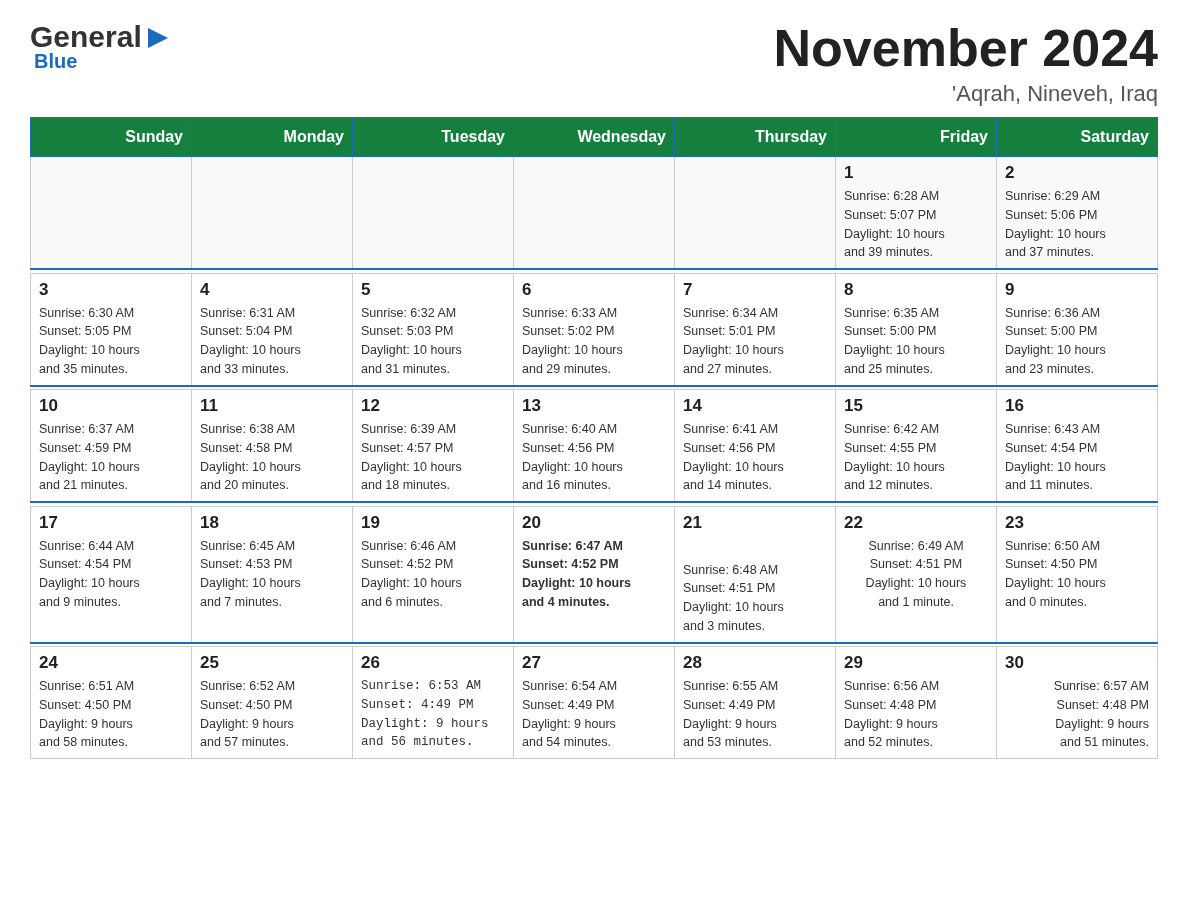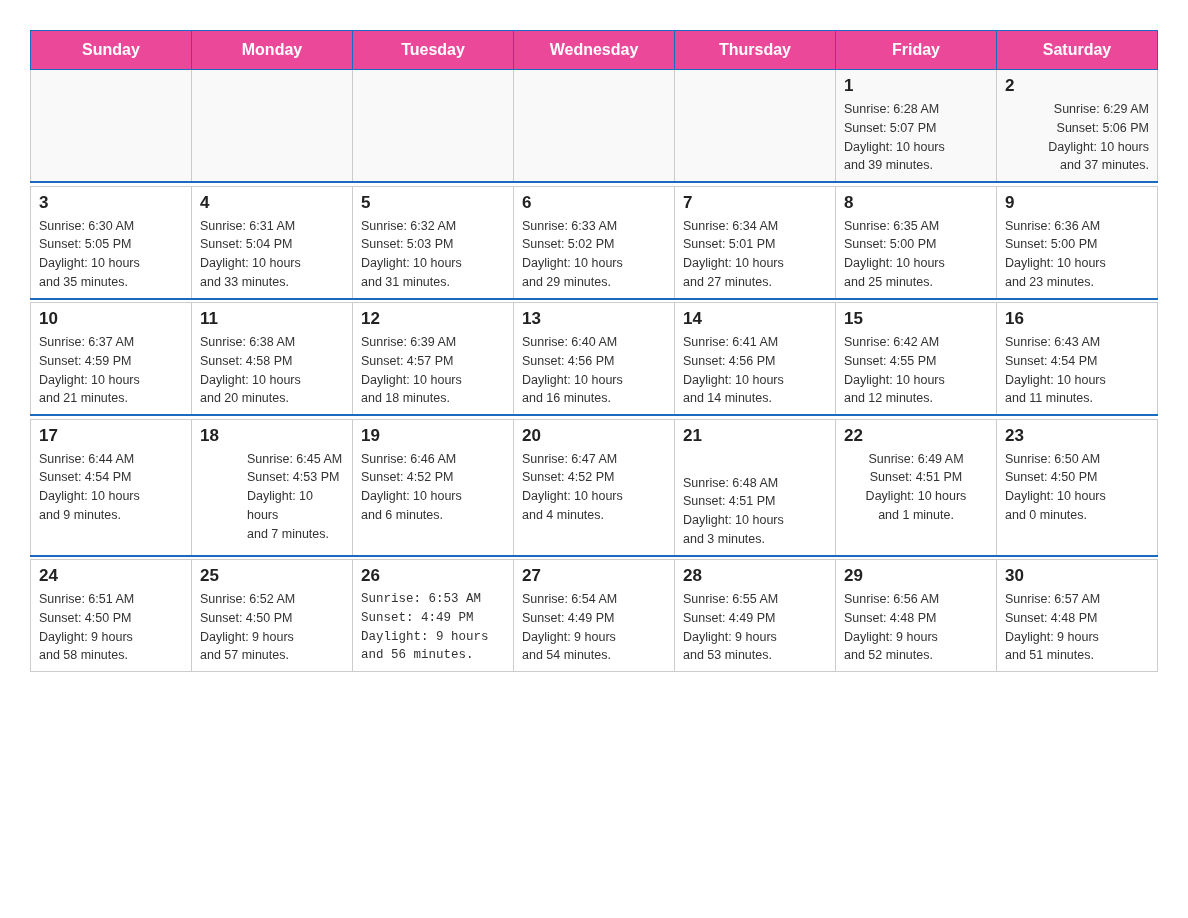--- a/index.html
+++ b/index.html
@@ -29,24 +29,24 @@
       font-size: 22px;
       color: #555;
       margin-top: 4px;
     }
     .calendar {
       width: 100%;
       border-collapse: collapse;
       margin-top: 10px;
     }
     .calendar th {
-      background-color: #ec4899;
+      background-color: #15803d;
       color: #fff;
       padding: 10px 8px;
-      text-align: center;
+      text-align: right;
       font-size: 16px;
       border: 1px solid #1a6abf;
     }
     .calendar td {
       border: 1px solid #ccc;
       vertical-align: top;
       padding: 6px 8px;
       width: calc(100%/7);
       min-height: 110px;
       background: #fff;
@@ -83,20 +83,35 @@
     }
     .logo-wrapper {
       display: flex;
       align-items: flex-start;
     }
   </style>
 </head>
 <body>
 
 <div class="header">
+  <div class="logo-wrapper">
+    <div>
+      <div style="display:flex; align-items:center;">
+        <span style="font-size:30px; font-weight:bold; color:#333;">General</span>
+        <svg width="28" height="28" viewBox="0 0 28 28" style="margin-left:2px; margin-top:2px;">
+          <polygon points="4,4 24,14 4,24" fill="#1a6abf"></polygon>
+        </svg>
+      </div>
+      <div style="font-size:20px; font-weight:bold; color:#1a6abf; margin-top:-4px; padding-left:4px;">Blue</div>
+    </div>
+  </div>
+  <div class="title-section">
+    <div class="month-title">November 2024</div>
+    <div class="location-title">'Aqrah, Nineveh, Iraq</div>
+  </div>
 </div>
 
 <table class="calendar">
   <thead>
     <tr>
       <th>Sunday</th>
       <th>Monday</th>
       <th>Tuesday</th>
       <th>Wednesday</th>
       <th>Thursday</th>
@@ -113,21 +128,21 @@
         <td class="empty-cell"></td>
         <td>
           <span class="day-number">1</span>
           <div class="day-info" style="white-space: pre-line;">Sunrise: 6:28 AM
 Sunset: 5:07 PM
 Daylight: 10 hours
 and 39 minutes.</div>
         </td>
         <td>
           <span class="day-number">2</span>
-          <div class="day-info" style="white-space: pre-line; text-align: right;">Sunrise: 6:29 AM
+          <div class="day-info" style="white-space: pre-line;">Sunrise: 6:29 AM
 Sunset: 5:06 PM
 Daylight: 10 hours
 and 37 minutes.</div>
         </td>
       </tr>
       <tr class="divider-row">
         <td></td>
         <td></td>
         <td></td>
         <td></td>
@@ -258,35 +273,35 @@
       <tr class="week-row">
         <td>
           <span class="day-number">17</span>
           <div class="day-info" style="white-space: pre-line;">Sunrise: 6:44 AM
 Sunset: 4:54 PM
 Daylight: 10 hours
 and 9 minutes.</div>
         </td>
         <td>
           <span class="day-number">18</span>
-          <div class="day-info" style="white-space: pre-line; margin-left: 47px;">Sunrise: 6:45 AM
+          <div class="day-info" style="white-space: pre-line;">Sunrise: 6:45 AM
 Sunset: 4:53 PM
 Daylight: 10 hours
 and 7 minutes.</div>
         </td>
         <td>
           <span class="day-number">19</span>
           <div class="day-info" style="white-space: pre-line;">Sunrise: 6:46 AM
 Sunset: 4:52 PM
 Daylight: 10 hours
 and 6 minutes.</div>
         </td>
         <td>
           <span class="day-number">20</span>
-          <div class="day-info" style="white-space: pre-line;">Sunrise: 6:47 AM
+          <div class="day-info" style="white-space: pre-line; font-weight: bold;">Sunrise: 6:47 AM
 Sunset: 4:52 PM
 Daylight: 10 hours
 and 4 minutes.</div>
         </td>
         <td>
           <span class="day-number">21</span>
           <div class="day-info" style="white-space: pre-line; margin-top: 28px;">Sunrise: 6:48 AM
 Sunset: 4:51 PM
 Daylight: 10 hours
 and 3 minutes.</div>
@@ -353,20 +368,20 @@
         </td>
         <td>
           <span class="day-number">29</span>
           <div class="day-info" style="white-space: pre-line;">Sunrise: 6:56 AM
 Sunset: 4:48 PM
 Daylight: 9 hours
 and 52 minutes.</div>
         </td>
         <td>
           <span class="day-number">30</span>
-          <div class="day-info" style="white-space: pre-line;">Sunrise: 6:57 AM
+          <div class="day-info" style="white-space: pre-line; text-align: right;">Sunrise: 6:57 AM
 Sunset: 4:48 PM
 Daylight: 9 hours
 and 51 minutes.</div>
         </td>
       </tr>
     </tbody>
 </table>
 
 </body></html>

